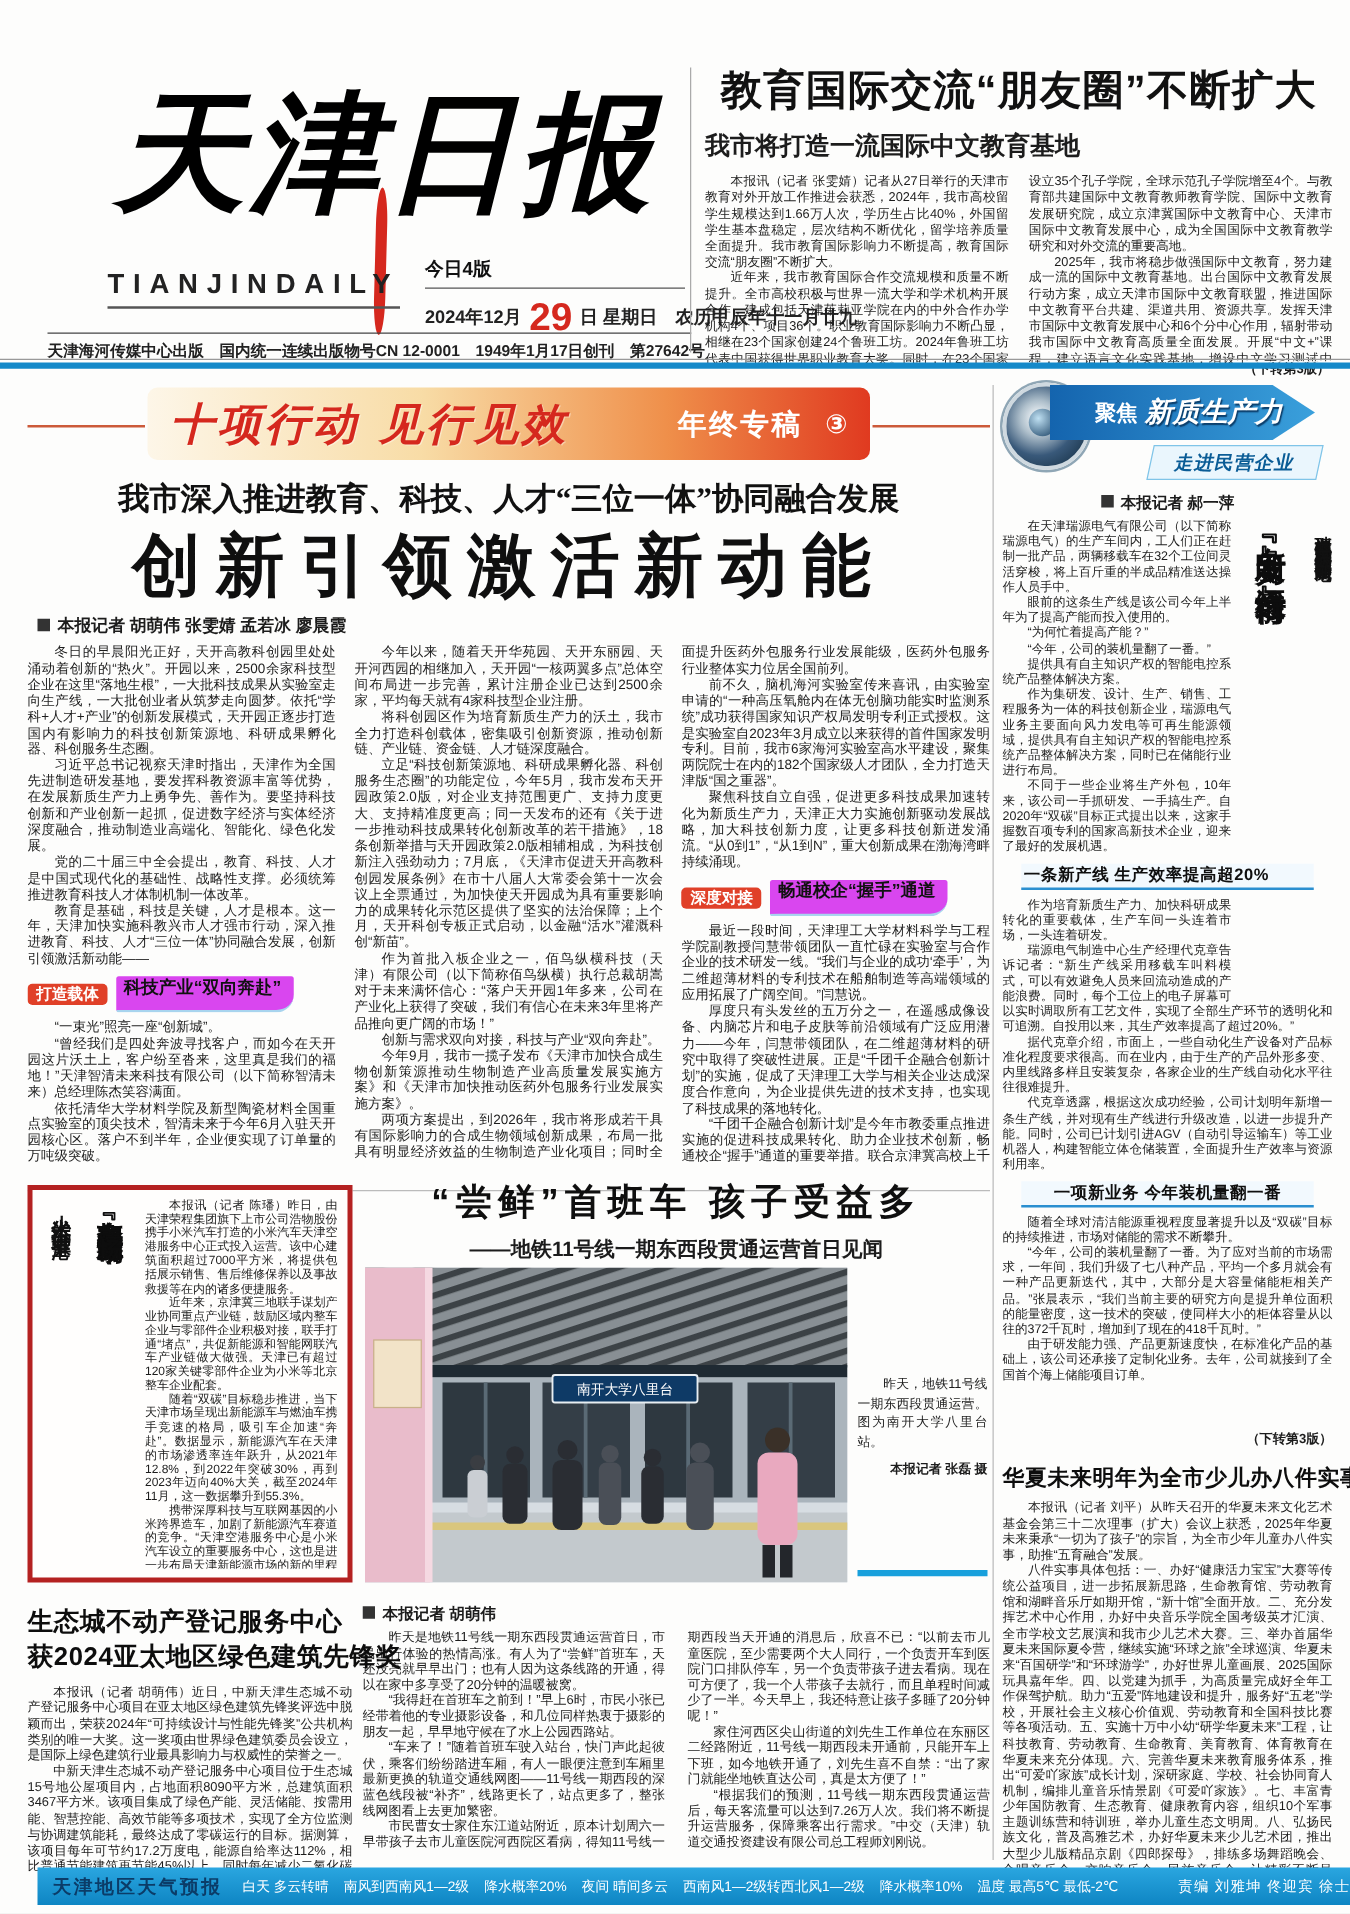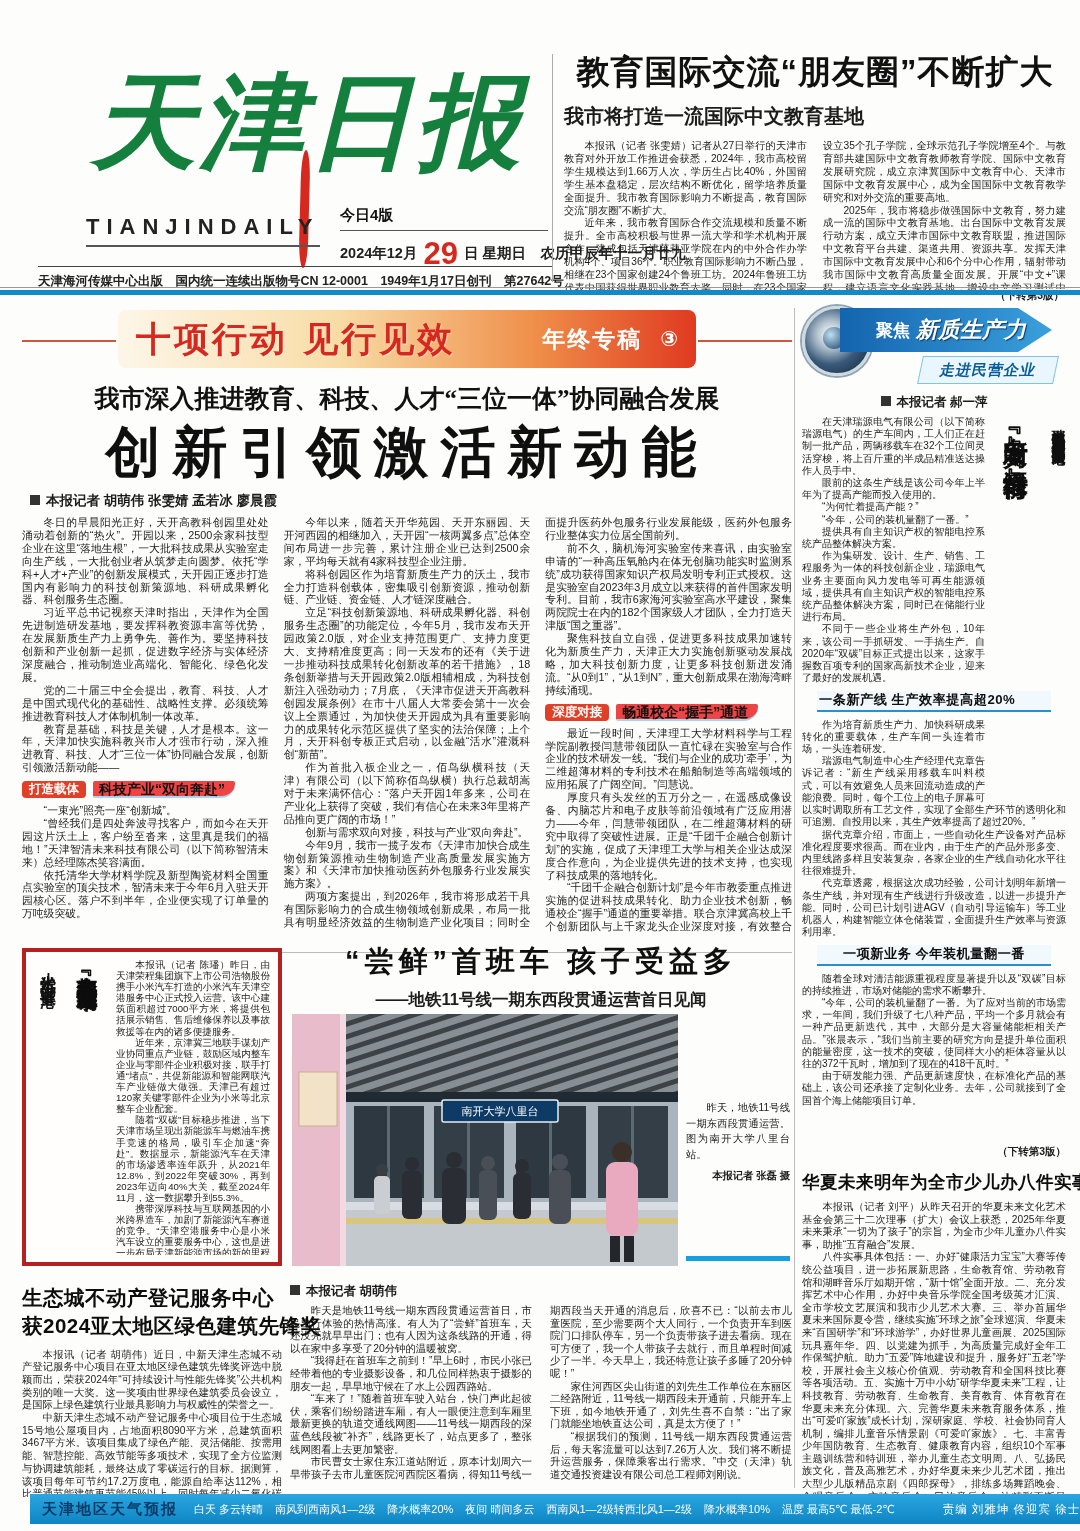--- a/index.html
+++ b/index.html
@@ -3,21 +3,21 @@
 <meta charset="utf-8">
 <style>
   html,body{margin:0;padding:0;background:#e8e8e8;}
   .page{position:relative;width:1080px;height:1531px;background:#fdfdfc;overflow:hidden;
         font-family:"Liberation Sans","DejaVu Sans",sans-serif;color:#1c1c1c;margin:0 auto;}
   p{margin:0;text-indent:2em;}
   .just{text-align:justify;}
 
   
   .masthead-title{position:absolute;left:92px;top:52px;width:470px;font-family:"DejaVu Serif",serif;
-      font-style:italic;font-weight:bold;font-size:104px;line-height:1.35;color:#15803d;letter-spacing:4px;white-space:nowrap;}
+      font-style:italic;font-weight:bold;font-size:104px;line-height:1.35;color:#000000;letter-spacing:4px;white-space:nowrap;}
   .brush-stroke{position:absolute;left:300px;top:150px;width:9px;height:118px;background:#d5281e;
       border-radius:6px/40px;transform:rotate(1.5deg);}
   .masthead-en{position:absolute;left:86px;top:214px;font-size:22px;font-weight:bold;letter-spacing:7px;
       color:#222;border-bottom:2px solid #555;padding-bottom:5px;}
   .edition{position:absolute;left:340px;top:206px;font-size:15px;font-weight:bold;color:#111;}
   .date-rule{position:absolute;left:340px;top:230px;width:208px;border-top:1.5px solid #555;}
   .date-line{position:absolute;left:340px;top:238px;display:flex;align-items:center;gap:6px;white-space:nowrap;}
   .date-line .pre,.date-line .suf{font-size:14.5px;font-weight:bold;color:#222;}
   .date-line .day{font-size:31px;font-weight:bold;color:#d5281e;line-height:1;}
   .publisher{position:absolute;left:38px;top:266px;width:515px;font-size:12.5px;font-weight:bold;color:#222;
@@ -36,35 +36,35 @@
   .blue-rule{position:absolute;left:0;top:290px;width:100%;height:5px;background:#1489c9;}
 
   
   .main{position:absolute;left:22px;top:300px;width:770px;}
   .banner-row{position:absolute;left:0;top:10px;width:770px;height:60px;}
   .banner-row .hair{position:absolute;top:30px;border-top:2px solid #cc5a3a;width:94px;}
   .banner-row .hair.l{left:0;} .banner-row .hair.r{right:0;}
   .banner{position:absolute;left:96px;top:0;width:578px;height:58px;border-radius:8px;
       background:linear-gradient(90deg,#fdf6e8 0%,#f8dca6 38%,#ef8f4a 72%,#e03a20 100%);
       display:flex;align-items:center;padding:0 18px;box-sizing:border-box;gap:14px;}
-  .banner .bmain{flex:1;font-family:"DejaVu Serif",serif;font-weight:bold;
+  .banner .bmain{flex:1;font-family:"DejaVu Serif",serif;font-style:italic;font-weight:bold;
       font-size:35px;color:#d5281e;letter-spacing:3px;white-space:nowrap;text-shadow:1px 1px 0 #fff6;}
   .banner .btag{font-size:23px;font-weight:bold;color:#fff;letter-spacing:2px;white-space:nowrap;}
   .banner .bnum{font-size:21px;color:#fff;font-weight:bold;margin-left:4px;}
   .kicker{position:absolute;left:0;top:82px;width:100%;text-align:center;font-size:25px;font-weight:800;color:#111;white-space:nowrap;font-family:Liberation Serif, serif;}
   .main-hl{position:absolute;left:0;top:116px;width:100%;text-align:center;font-size:55px;font-weight:800;
       letter-spacing:12px;color:#0f0f0f;white-space:nowrap;}
   .main-byline{position:absolute;left:8px;top:192px;font-size:13.5px;font-weight:bold;}
   .sqr{display:inline-block;width:10px;height:10px;background:#333;margin-right:6px;}
   .cols3{position:absolute;left:0;top:216px;width:770px;height:428px;overflow:hidden;
       column-count:3;column-gap:15px;column-fill:auto;font-size:10.8px;line-height:12.9px;}
   .sec-label{display:flex;align-items:center;gap:7px;margin:7px 0 6px;break-inside:avoid;}
   .sec-label .tag{background:#e04028;color:#fff;font-size:12.5px;font-weight:bold;padding:2px 7px;border-radius:4px;white-space:nowrap;text-indent:0;}
-  .sec-label .ttl{font-size:14px;font-weight:800;color:#111;background:#ef4444;border-bottom:2px solid #a8d4ee;
-      border-radius:2px 2px 14px 2px;padding:2px 10px 0 6px;white-space:nowrap;text-indent:0;}
+  .sec-label .ttl{font-size:14px;font-weight:800;color:#111;background:#d946ef;border-bottom:2px solid #a8d4ee;
+      border-radius:2px 2px 14px 2px;padding:2px 10px 12px 6px;white-space:nowrap;text-indent:0;}
   .main-hline{position:absolute;left:0;top:652px;width:770px;border-top:1px solid #bbb;}
 
   
   .redbox{position:absolute;left:22px;top:948px;width:260px;height:318px;border:4px solid #b42121;
       box-sizing:border-box;display:flex;gap:7px;padding:7px 8px;background:#fffefd;}
   .vside{writing-mode:vertical-rl;font-size:15.5px;font-weight:800;letter-spacing:3px;width:24px;color:#111;}
   .vmain{writing-mode:vertical-rl;font-size:21px;font-weight:800;width:44px;letter-spacing:1px;color:#0d0d0d;line-height:44px;}
   .redbox .body{flex:1;font-size:9.6px;line-height:11.1px;text-align:justify;overflow:hidden;}
 
   

